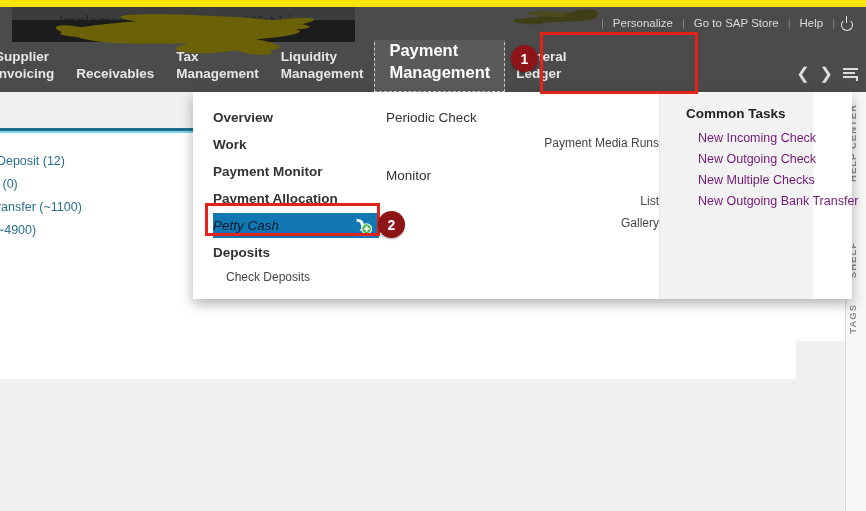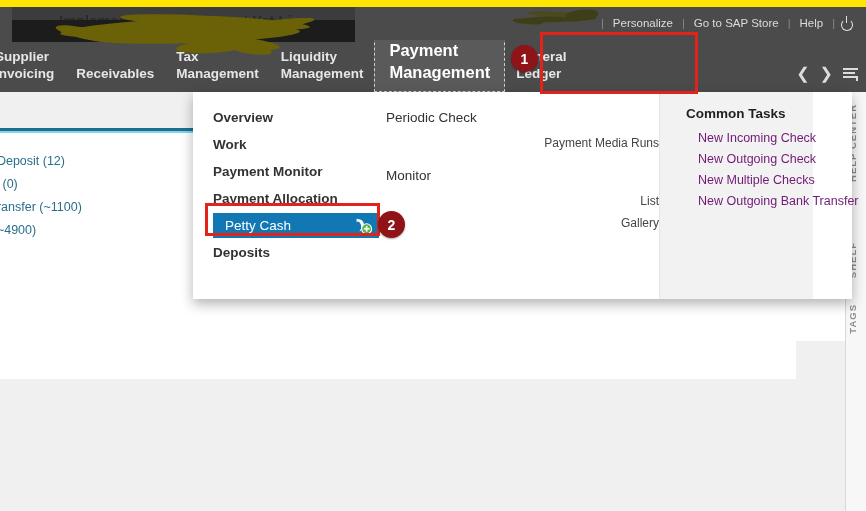--- a/index.html
+++ b/index.html
@@ -389,23 +389,24 @@
     width: 166px;
     height: 25px;
     background: #1278b4;
     display: flex;
     align-items: center;
     margin: 1px 0 1px 0;
     cursor: pointer;
   }
   .mm-row-selected .label {
     font-size: 13.5px;
-    color: #ffffff;
-    padding-left: 12px;
-    white-space: nowrap;
+    color: #0f172a;
+    padding-left: 0px;
+    white-space: nowrap;
+    font-style: italic;
   }
   .shelf-add-icon {
     position: absolute;
     right: 7px;
     top: 3px;
     width: 19px;
     height: 19px;
   }
   .anno-box-petty {
     position: absolute;
@@ -466,20 +467,21 @@
             <path d="M4.2 3.0 C8.6 3.2 11.3 5.6 11.0 9.6 C10.8 12.4 9.0 14.6 6.3 15.4 C8.0 13.4 8.6 11.3 8.0 9.2 C7.5 7.3 6.1 5.7 4.0 4.6 Z" fill="#ffffff"></path>
             <path d="M3.6 2.6 L3.6 6.2 L6.6 4.4 Z" fill="#ffffff"></path>
             <circle cx="13.6" cy="12.8" r="5.0" fill="#47b649" stroke="#ffffff" stroke-width="1.1"></circle>
             <rect x="12.8" y="9.9" width="1.7" height="5.8" fill="#ffffff"></rect>
             <rect x="10.8" y="11.9" width="5.8" height="1.7" fill="#ffffff"></rect>
           </svg>
         </span>
       </div>
 
       <div class="mm-top">Deposits</div>
+      <div class="mm-sub">Check Deposits</div>
     </div>
 
     <div class="mm-col mm-col-2">
       <div class="mm-head">Periodic Check</div>
       <div class="mm-sub">Payment Media Runs</div>
       <div style="height:8px"></div>
       <div class="mm-head">Monitor</div>
       <div class="mm-sub">List</div>
       <div class="mm-sub">Gallery</div>
     </div>

